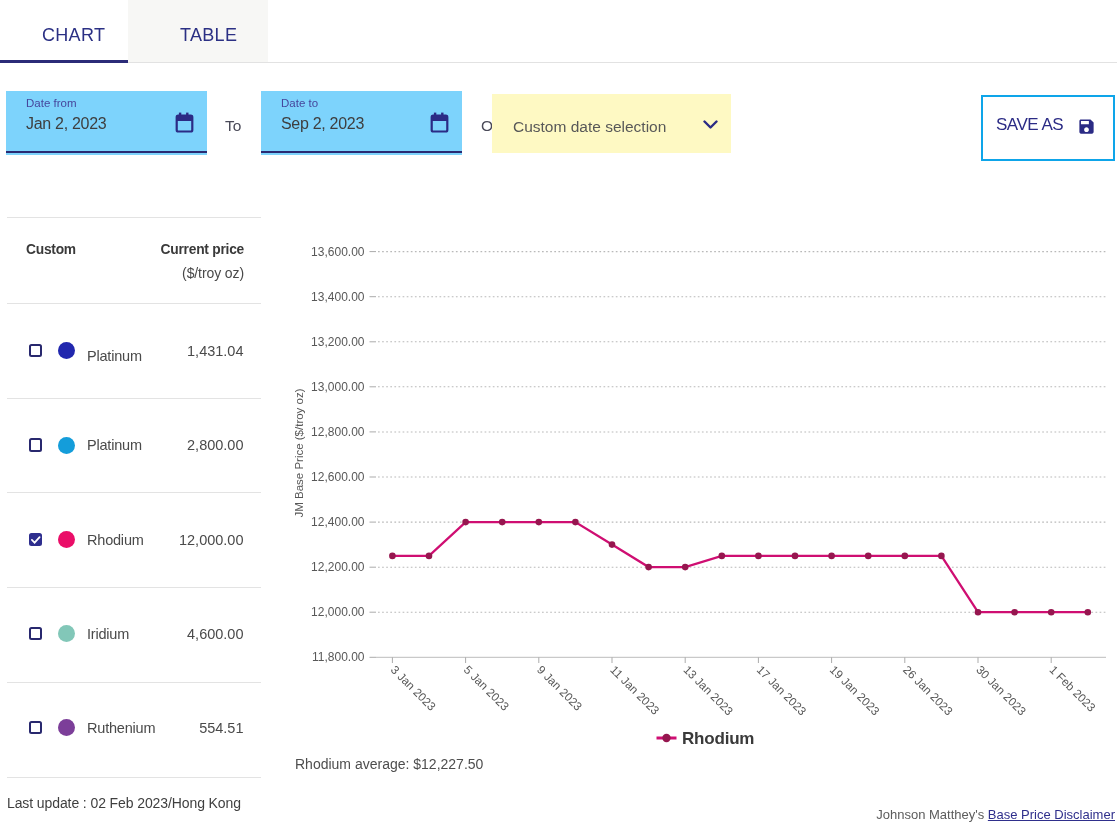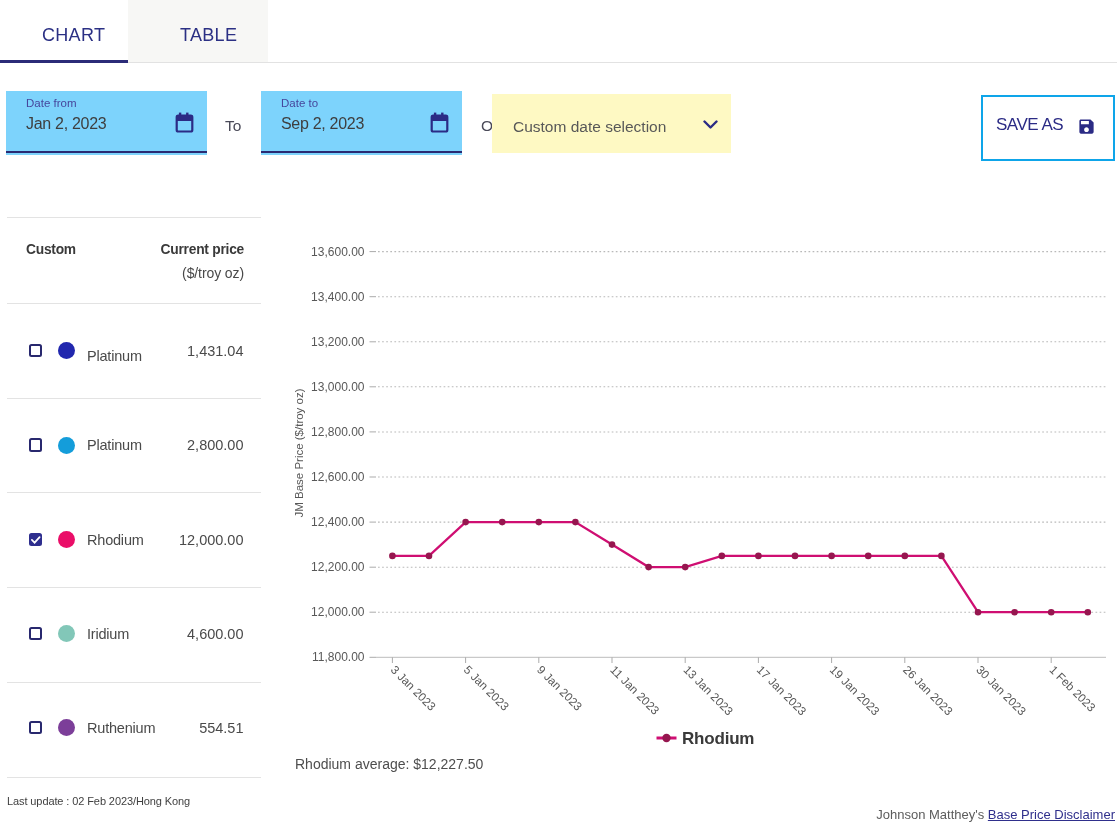--- a/index.html
+++ b/index.html
@@ -23,21 +23,21 @@
 .saveic{position:absolute;right:17px;top:20px}
 
 .hr{position:absolute;left:6.5px;width:254px;height:1px;background:#e3e3e3}
 .th{position:absolute;font-size:13.8px;font-weight:bold;color:#3a3a3a;letter-spacing:-.25px}
 .cb{position:absolute;left:28.5px;width:13.5px;height:13.5px;border:2px solid #28286e;border-radius:2.5px;background:#fff}
 .cbk{background:#2e2e8e;border-color:#2e2e8e}
 .cbk svg{position:absolute;left:-2px;top:-2px}
 .dot{position:absolute;left:58px;width:17px;height:17px;border-radius:50%}
 .mname{position:absolute;left:87px;font-size:14.5px;color:#4a4a4a;letter-spacing:-.2px}
 .mprice{position:absolute;right:873.5px;font-size:14.5px;color:#4a4a4a}
-.lastupd{position:absolute;left:7px;top:795px;font-size:11px;color:#3f3f3f;letter-spacing:-.1px}
+.lastupd{position:absolute;left:7px;top:795px;font-size:14px;color:#3f3f3f;letter-spacing:-.1px}
 
 .yl{font-size:12px;fill:#585858}
 .xl{font-size:11.7px;fill:#585858}
 .disc{position:absolute;right:2px;top:807px;font-size:13px;color:#5c5c5c;white-space:nowrap}
 .disc a{color:#2f2f8c;}
 </style></head>
 <body>
 <div class="tabtable"></div>
 <div class="tabtxt" style="left:42px">CHART</div>
 <div class="tabtxt" style="left:180px">TABLE</div>

